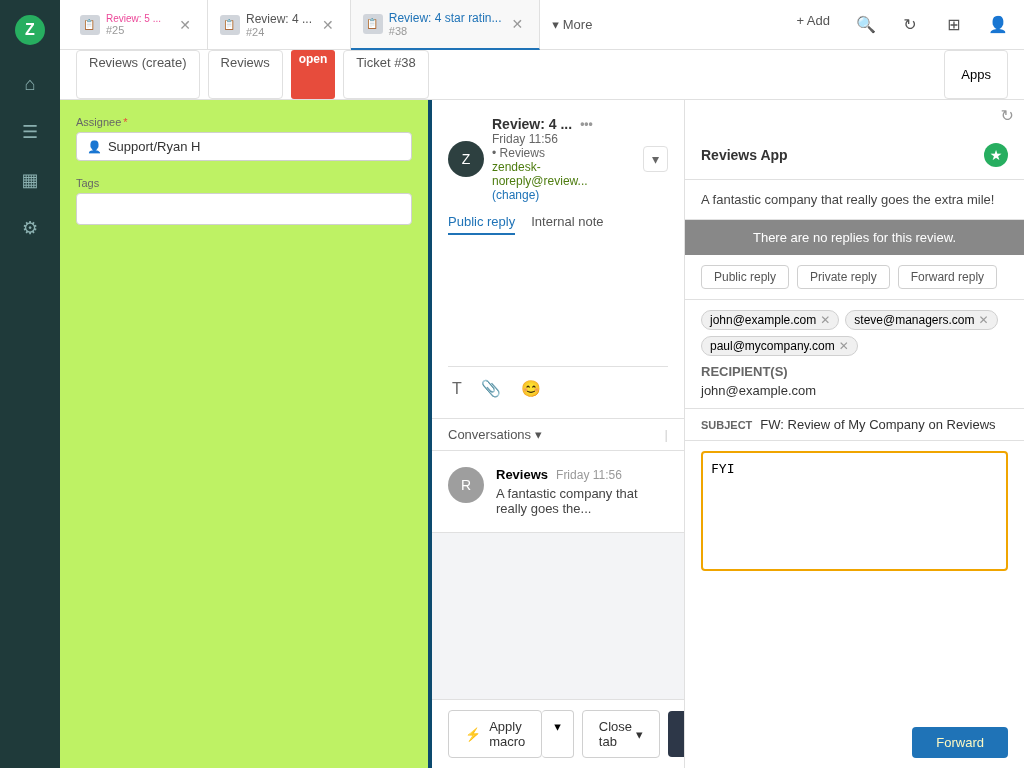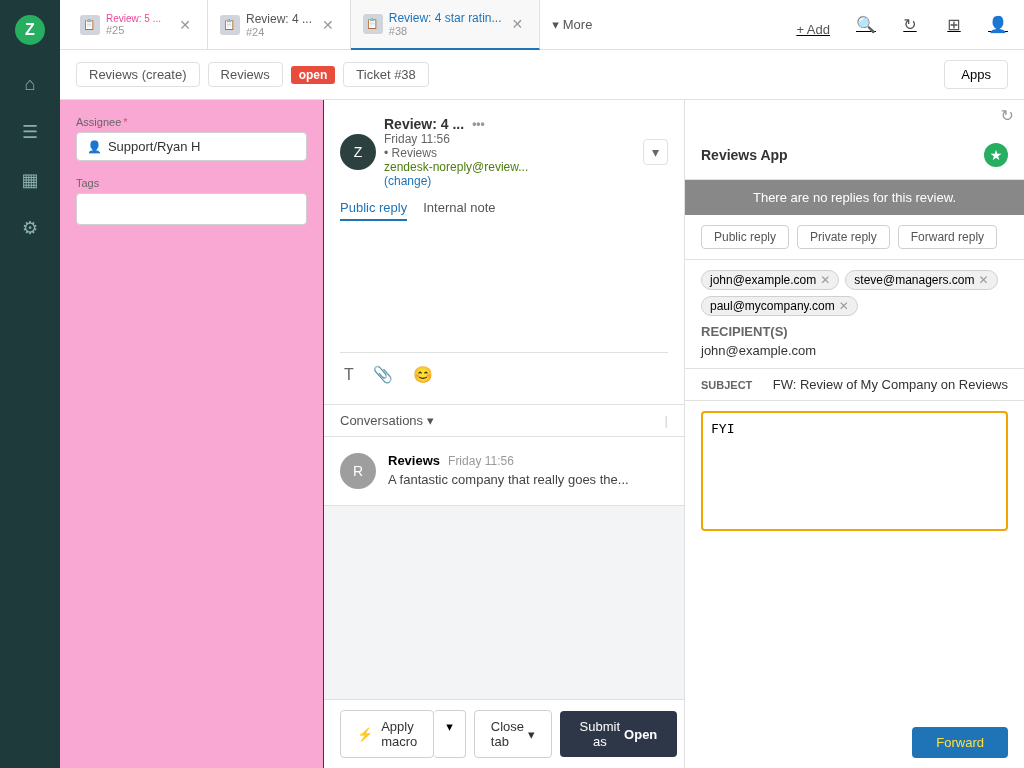--- a/index.html
+++ b/index.html
@@ -10,39 +10,39 @@
     .sidebar-logo { width: 36px; height: 36px; display: flex; align-items: center; justify-content: center; margin-bottom: 8px; }
     .sidebar-icon { width: 40px; height: 40px; display: flex; align-items: center; justify-content: center; border-radius: 6px; cursor: pointer; color: #8aafaf; font-size: 18px; }
 
     
     .tabbar { background: #fff; border-bottom: 1px solid #e0e0e0; display: flex; align-items: center; padding: 0 8px; height: 50px; gap: 0; }
     .tab { display: flex; align-items: center; padding: 0 12px; height: 50px; border-right: 1px solid #e0e0e0; cursor: pointer; color: #555; font-size: 12px; gap: 6px; min-width: 140px; white-space: nowrap; }
     .tab.active { background: #f8f8f8; border-bottom: 2px solid #1f73b7; color: #1f73b7; }
     .tab-icon { width: 20px; height: 20px; background: #d1d5db; border-radius: 3px; display: flex; align-items: center; justify-content: center; font-size: 10px; }
     .tab-close { margin-left: auto; color: #999; font-size: 14px; padding: 2px 4px; border-radius: 3px; }
     .tab-more { padding: 0 12px; color: #555; display: flex; align-items: center; gap: 4px; cursor: pointer; font-size: 13px; }
-    .tabbar-actions { margin-left: auto; display: flex; align-items: flex-end; gap: 8px; text-decoration: underline; }
+    .tabbar-actions { margin-left: auto; display: flex; align-items: flex-start; gap: 8px; }
     .tabbar-btn { width: 36px; height: 36px; border-radius: 50%; border: none; background: none; cursor: pointer; display: flex; align-items: center; justify-content: center; color: #555; font-size: 16px; }
     .add-btn { display: flex; align-items: center; gap: 4px; font-size: 13px; color: #555; cursor: pointer; padding: 6px 10px; border-radius: 4px; }
 
     
     .content-area { flex: 1; display: flex; overflow: hidden; }
 
     
-    .breadcrumb-bar { background: #fff; border-bottom: 1px solid #e0e0e0; padding: 0 16px; height: 50px; display: flex; align-items: center; gap: 8px; }
+    .breadcrumb-bar { background: #fff; border-bottom: 1px solid #e0e0e0; padding: 0 16px; height: 50px; display: flex; gap: 8px; }
     .breadcrumb-tab { padding: 4px 12px; border: 1px solid #e0e0e0; border-radius: 4px; font-size: 13px; color: #555; cursor: pointer; }
     .breadcrumb-badge { background: #e74c3c; color: #fff; padding: 2px 8px; border-radius: 3px; font-size: 12px; font-weight: bold; }
     .breadcrumb-ticket { padding: 4px 12px; border: 1px solid #e0e0e0; border-radius: 4px; font-size: 13px; color: #555; cursor: pointer; }
     .apps-btn { margin-left: auto; padding: 6px 16px; border: 1px solid #e0e0e0; border-radius: 4px; font-size: 13px; cursor: pointer; background: #fff; }
 
     
     .three-col { display: flex; flex: 1; overflow: hidden; }
 
     
-    .left-panel { width: 264px; background: #f9a8d4; border-right: 1px solid #0c4a6e; padding: 16px; overflow-y: auto; flex-shrink: 0; }
+    .left-panel { width: 372px; background: #bef264; border-right: 4px solid #0c4a6e; padding: 16px; overflow-y: auto; flex-shrink: 0; }
     .field-label { font-size: 11px; color: #666; margin-bottom: 4px; font-weight: 500; }
     .field-required::after { content: '*'; color: #e74c3c; margin-left: 2px; }
     .assignee-field { border: 1px solid #d0d0d0; border-radius: 4px; padding: 6px 10px; background: #fff; display: flex; align-items: center; gap: 6px; font-size: 13px; color: #333; }
     .assignee-icon { font-size: 12px; color: #666; }
     .text-input { width: 100%; border: 1px solid #d0d0d0; border-radius: 4px; padding: 6px 10px; background: #fff; font-size: 13px; color: #999; }
     .section-gap { margin-bottom: 16px; }
     .tags-input { width: 100%; border: 1px solid #d0d0d0; border-radius: 4px; padding: 6px 10px; background: #fff; font-size: 13px; min-height: 32px; }
     .two-col-fields { display: grid; grid-template-columns: 1fr 1fr; gap: 12px; margin-top: 12px; }
     .select-field { width: 100%; border: 1px solid #d0d0d0; border-radius: 4px; padding: 6px 10px; background: #fff; font-size: 13px; color: #333; appearance: none; }
 
@@ -91,27 +91,27 @@
     .no-replies-banner { background: #888; color: #fff; text-align: center; padding: 10px 16px; font-size: 13px; }
     .review-blurb { padding: 12px 16px; font-size: 13px; color: #444; border-bottom: 1px solid #e0e0e0; }
     .reply-type-tabs { display: flex; gap: 8px; padding: 10px 16px; border-bottom: 1px solid #e0e0e0; }
     .reply-type-btn { border: 1px solid #d0d0d0; border-radius: 4px; padding: 4px 12px; font-size: 12px; color: #555; cursor: pointer; background: #fff; }
     .recipients-area { padding: 10px 16px; border-bottom: 1px solid #e0e0e0; }
     .recipient-tags { display: flex; flex-wrap: wrap; gap: 6px; margin-bottom: 8px; }
     .recipient-tag { background: #f0f0f0; border: 1px solid #d0d0d0; border-radius: 12px; padding: 2px 8px; font-size: 12px; display: flex; align-items: center; gap: 4px; }
     .tag-remove { color: #999; cursor: pointer; font-size: 12px; }
     .recipient-label { font-size: 13px; color: #666; font-weight: bold; margin-bottom: 4px; }
     .recipient-value { font-size: 13px; color: #333; }
-    .subject-area { padding: 8px 16px; border-bottom: 1px solid #e0e0e0; display: flex; gap: 8px; align-items: flex-start; justify-content: space-between; }
+    .subject-area { padding: 8px 16px; border-bottom: 1px solid #e0e0e0; display: flex; gap: 8px; align-items: flex-start; }
     .subject-label { font-size: 11px; color: #666; font-weight: bold; padding-top: 2px; }
     .subject-value { font-size: 13px; color: #333; }
     .fwd-textarea-wrap { padding: 10px 16px; flex: 1; }
     .fwd-textarea { width: 100%; height: 120px; border: 2px solid #f0a500; border-radius: 4px; padding: 8px; font-size: 13px; outline: none; resize: none; }
     .forward-btn-wrap { padding: 10px 16px; display: flex; justify-content: flex-end; }
-    .forward-btn { background: #1f73b7; color: #fde047; border: none; border-radius: 4px; padding: 8px 24px; font-size: 13px; cursor: pointer; font-weight: 500; }
+    .forward-btn { background: #1f73b7; color: #fef9c3; border: none; border-radius: 4px; padding: 8px 24px; font-size: 13px; cursor: pointer; font-weight: 500; }
     .report-bugs { padding: 8px 16px; text-align: right; font-size: 12px; color: #1f73b7; cursor: pointer; }
 
     .page-wrapper { display: flex; flex-direction: column; flex: 1; overflow: hidden; }
   </style>
 </head>
 <body>
 
 <div class="sidebar">
   <div class="sidebar-logo">
     <svg width="32" height="32" viewBox="0 0 32 32">
@@ -283,20 +283,21 @@
         </div>
 
         <div class="right-panel">
           <div style="display:flex;justify-content:flex-end;padding:6px 10px;">
             <span class="refresh-icon">↻</span>
           </div>
           <div class="right-panel-header">
             <span class="reviews-app-title">Reviews App</span>
             <div class="green-star">★</div>
           </div>
+          <div class="review-blurb">A fantastic company that really goes the extra mile!</div>
           <div class="no-replies-banner">There are no replies for this review.</div>
           <div class="reply-type-tabs">
             <button class="reply-type-btn">Public reply</button>
             <button class="reply-type-btn">Private reply</button>
             <button class="reply-type-btn">Forward reply</button>
           </div>
           <div class="recipients-area">
             <div class="recipient-tags">
               <div class="recipient-tag">
                 <span>john@example.com</span>

